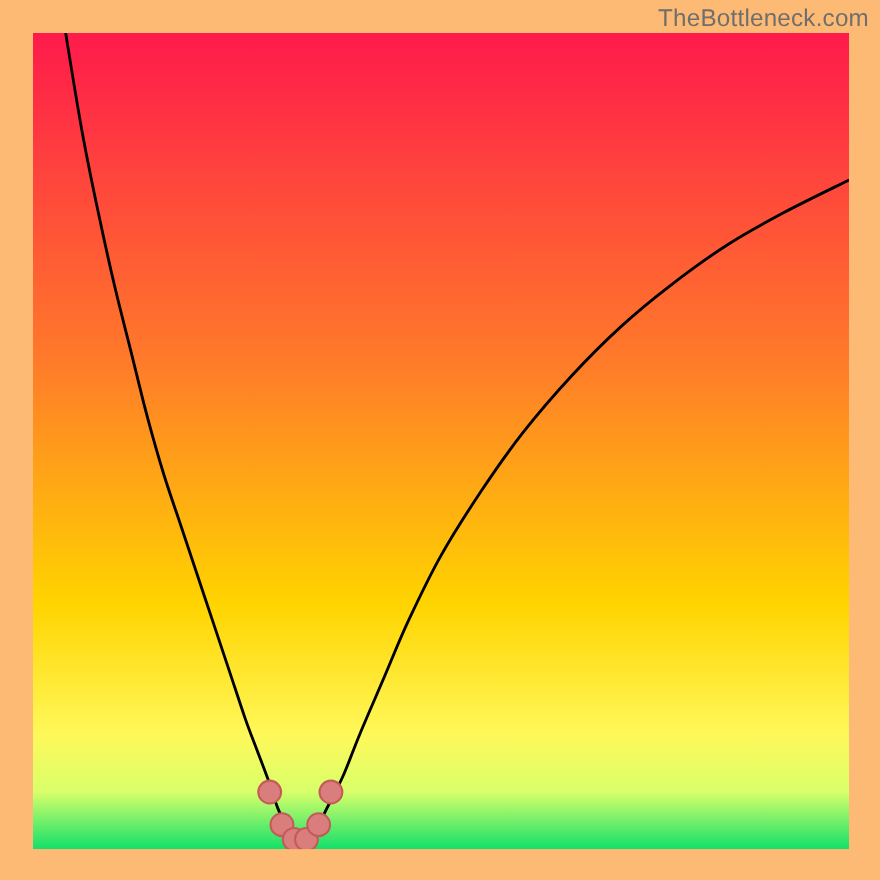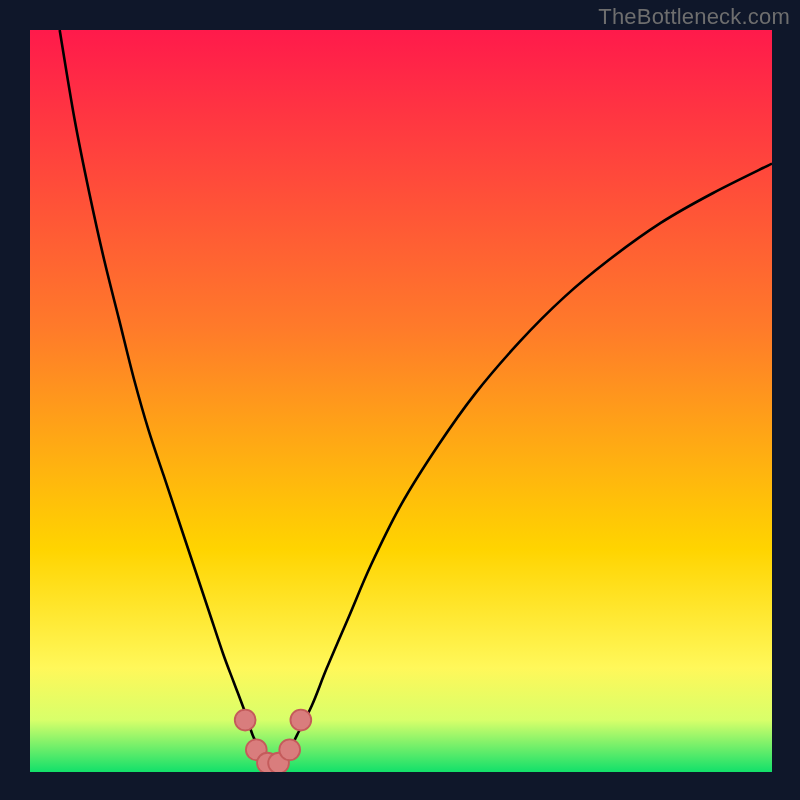--- a/index.html
+++ b/index.html
@@ -10,21 +10,21 @@
     overflow: hidden;
     background: #000;
     font-family: Arial, Helvetica, sans-serif;
   }
   .frame {
     position: absolute;
     left: 0;
     top: 0;
     width: 800px;
     height: 800px;
-    background: #0f172a;
+    background: #fdba74;
   }
   .plot-area {
     position: absolute;
     left: 30px;
     top: 30px;
     width: 742px;
     height: 742px;
     overflow: hidden;
   }
   .gradient {

